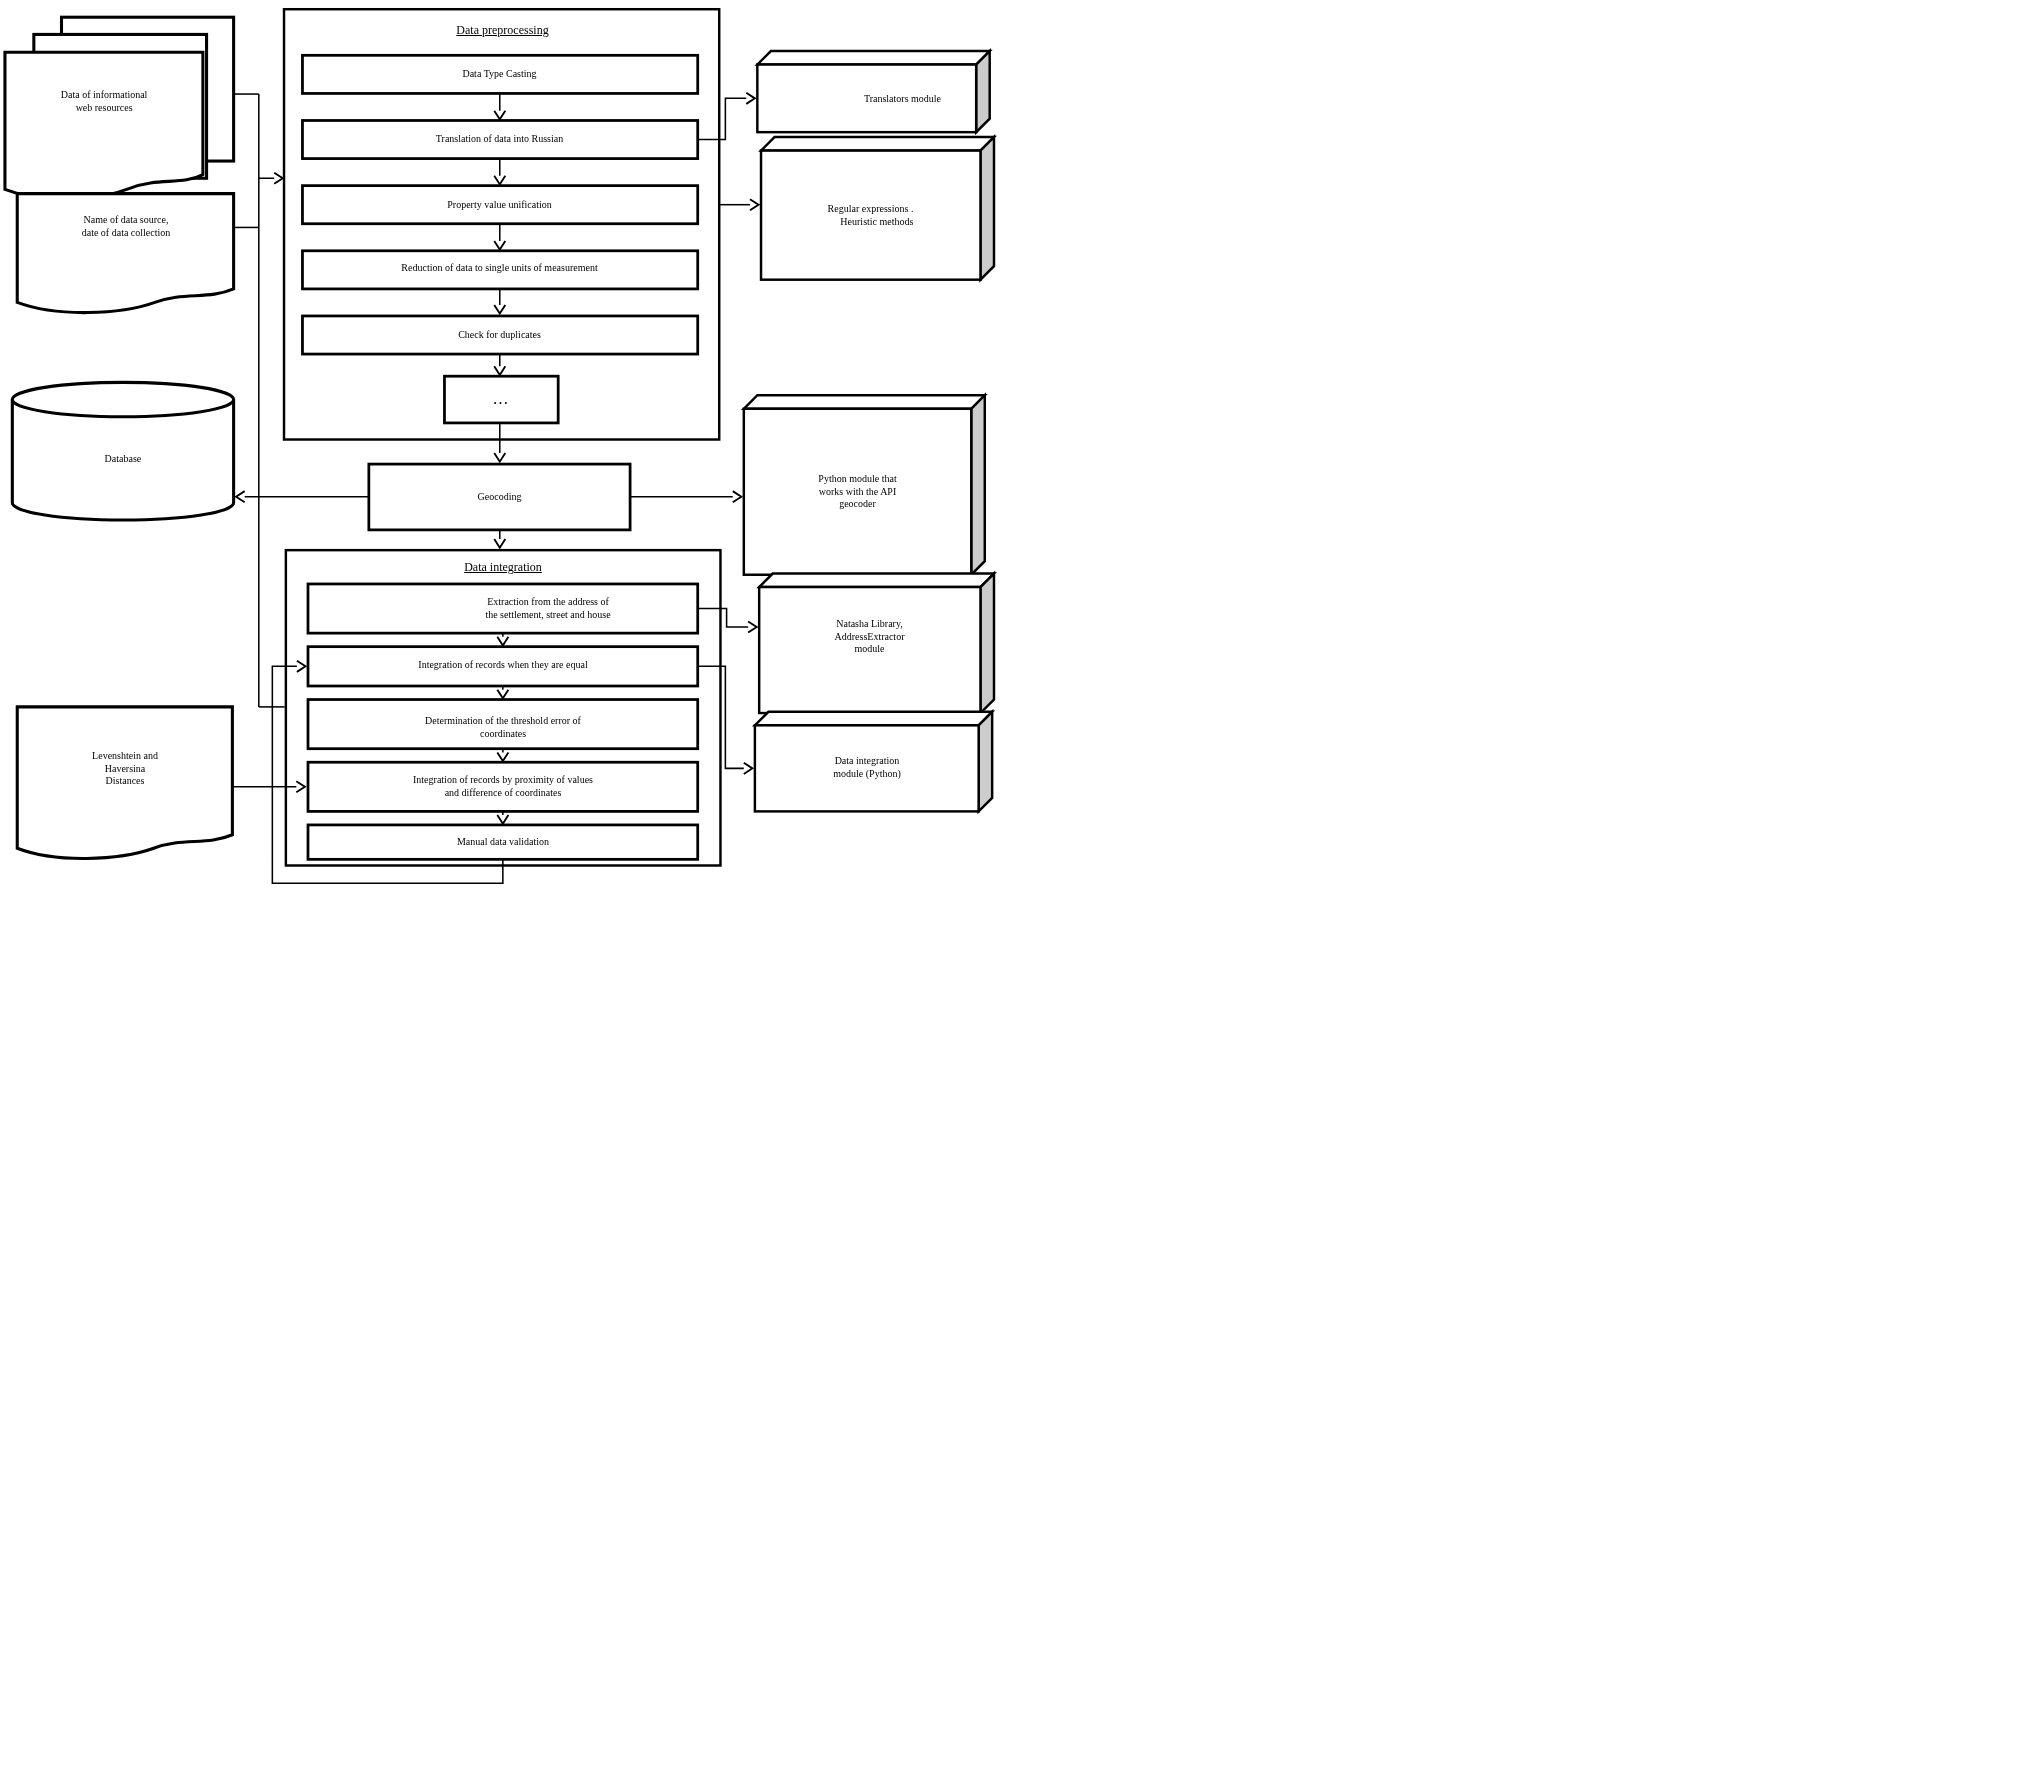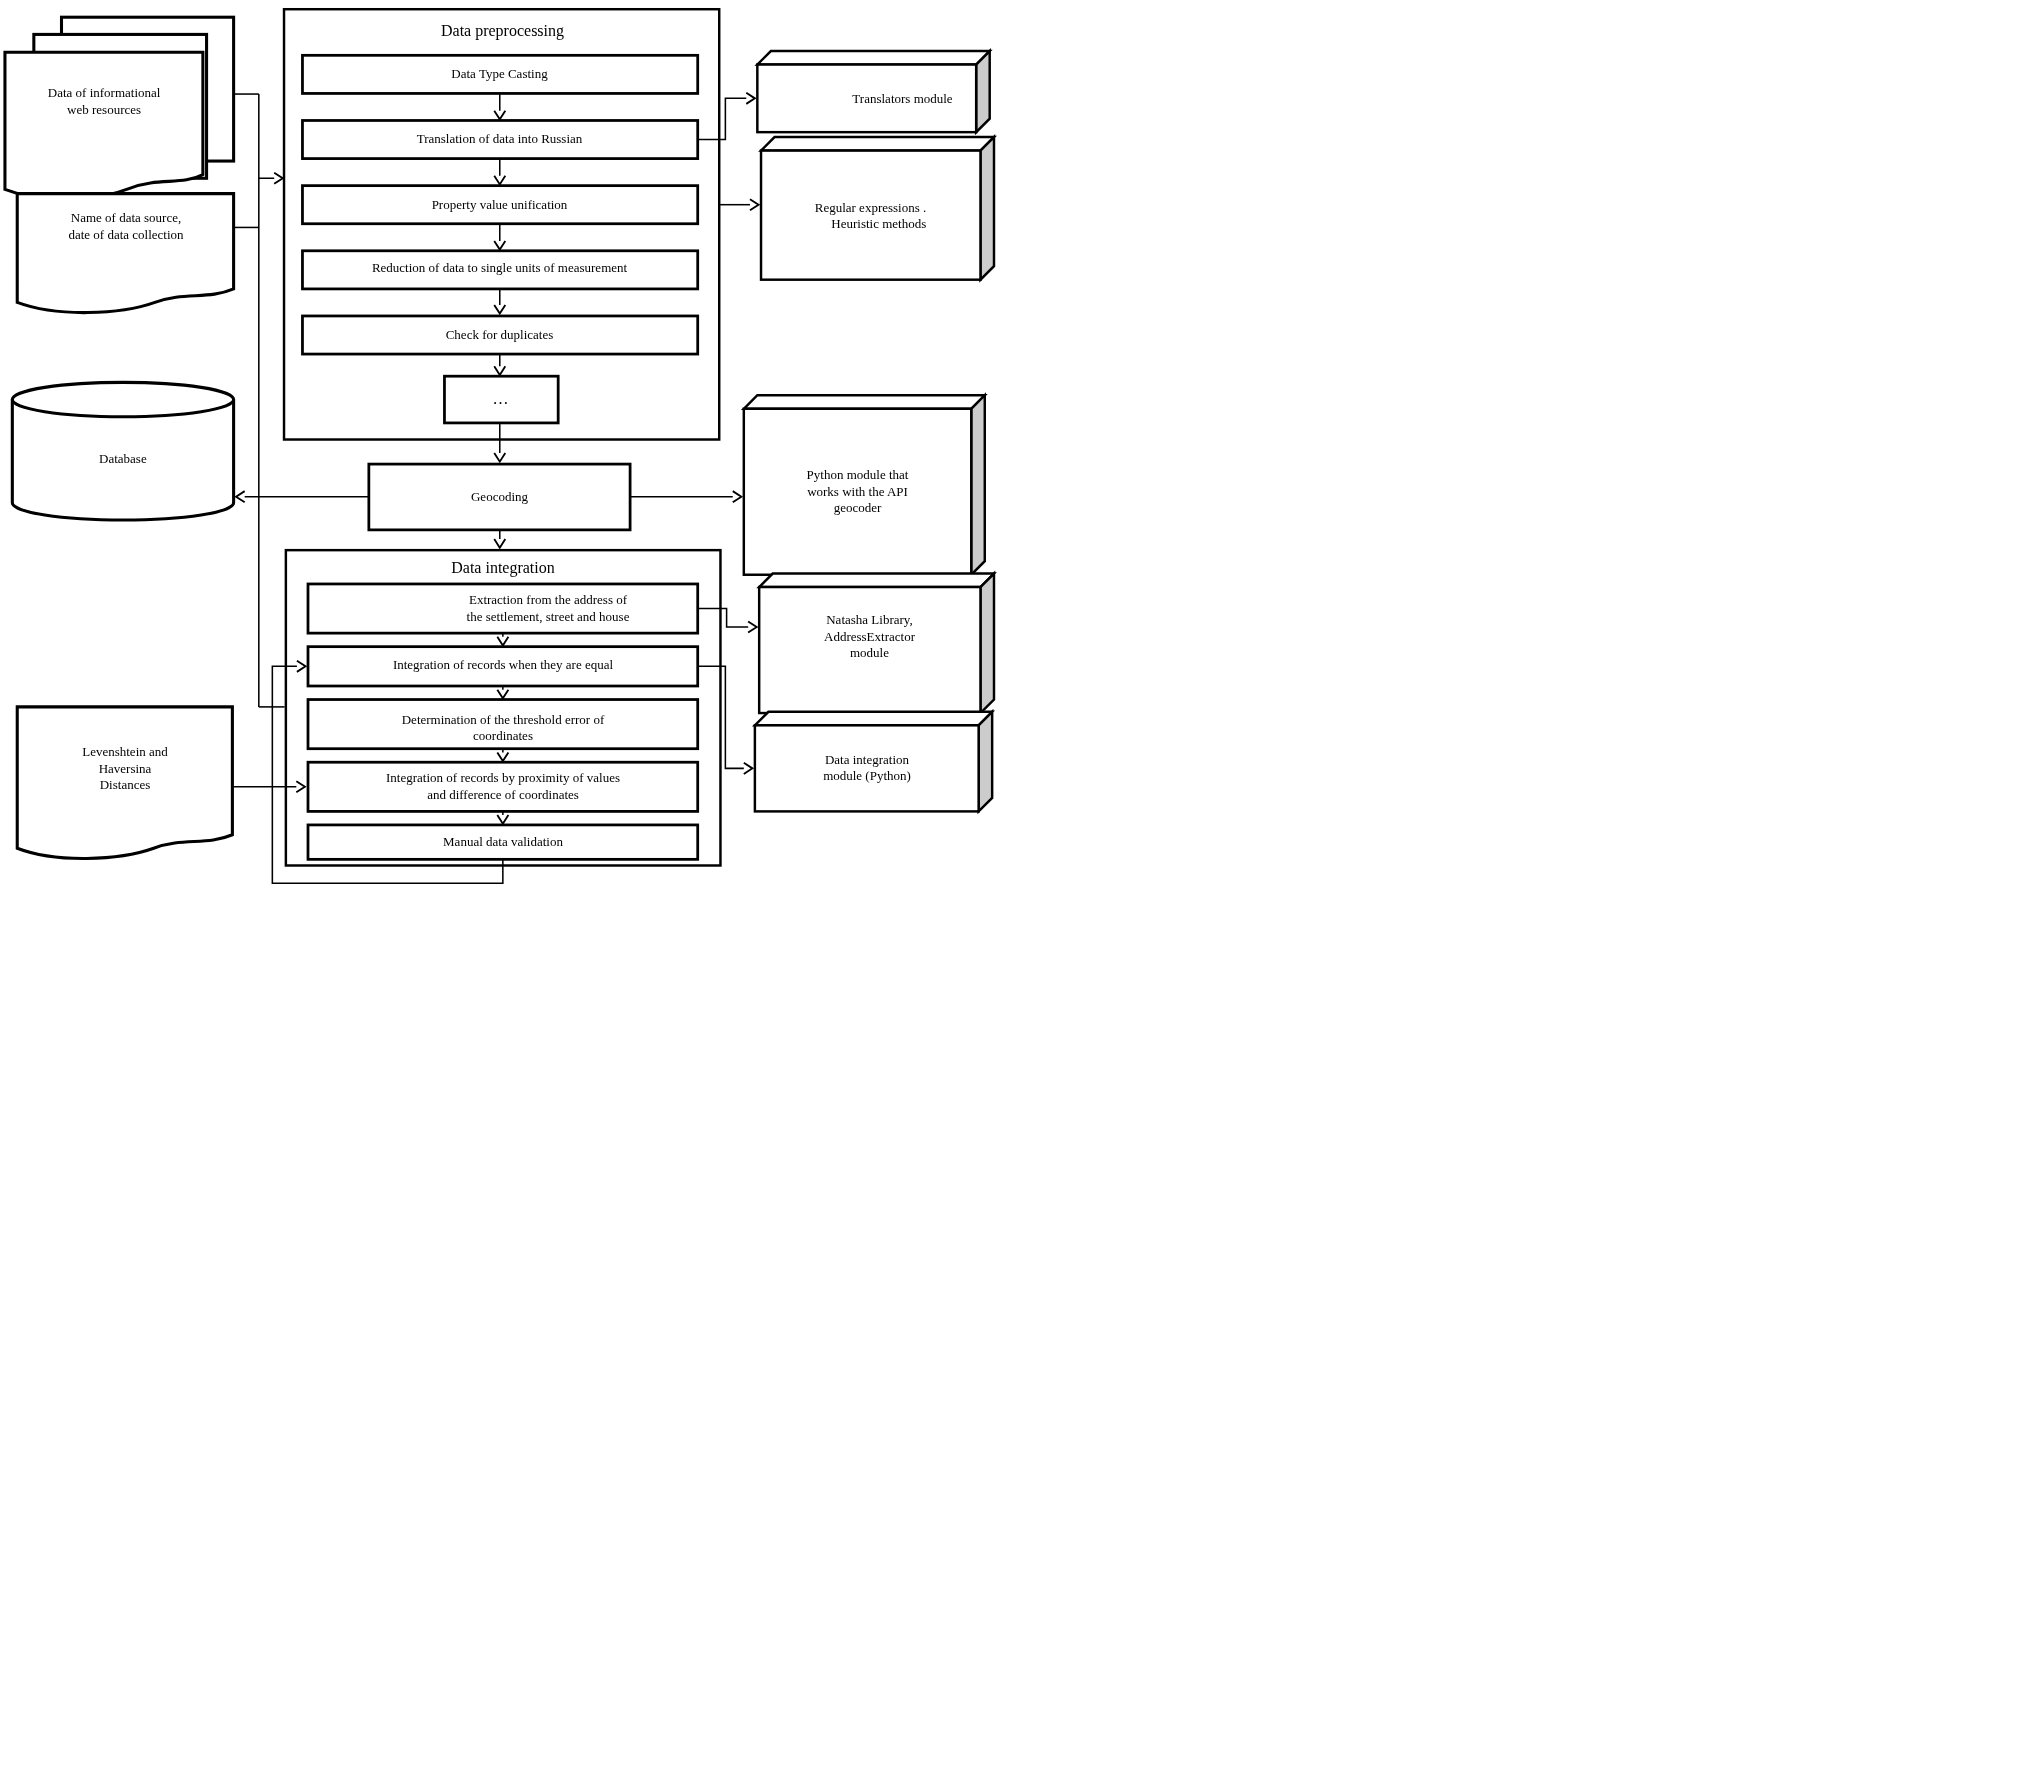--- a/index.html
+++ b/index.html
@@ -20,27 +20,28 @@
     left: 0;
     top: 0;
   }
   .label {
     position: absolute;
     display: flex;
     align-items: center;
     justify-content: center;
     text-align: center;
     white-space: pre-line;
-    font-size: 13px;
+    font-size: 10px;
     line-height: 1.26;
     color: #000000;
     pointer-events: none;
   }
   .label.title {
-    font-size: 16px;
+    font-size: 12px;
+    text-decoration: underline;
   }
   .label.dots {
     font-size: 16px;
     letter-spacing: 1.2px;
   }
 </style>
 </head>
 <body>
 
 <div id="stage">

